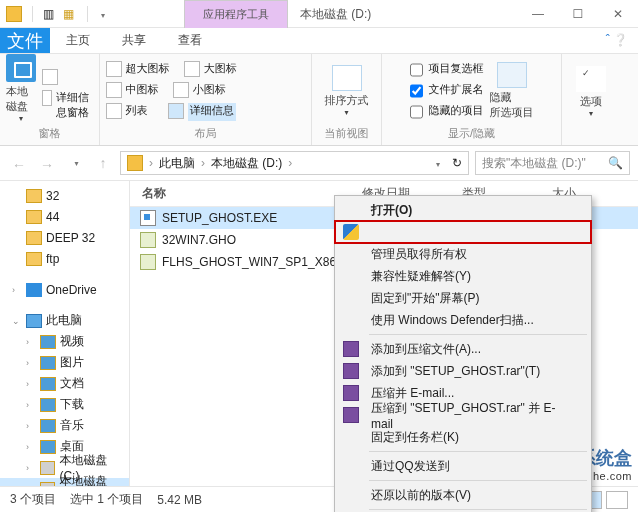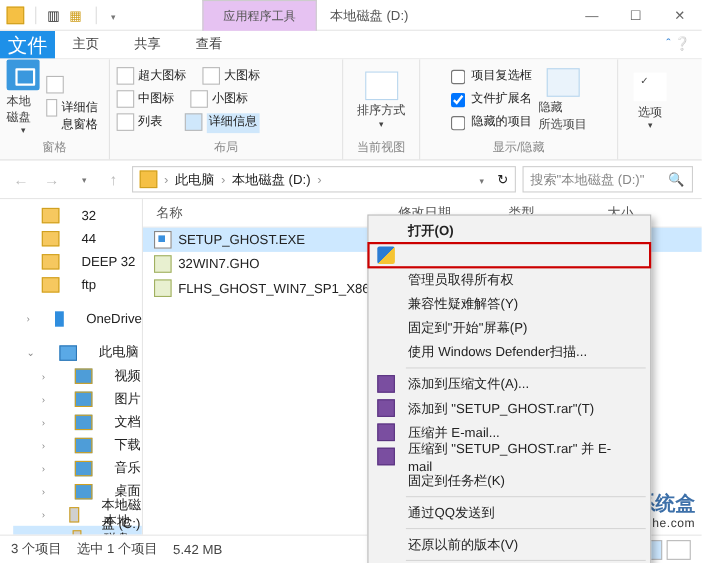--- a/index.html
+++ b/index.html
@@ -45,32 +45,32 @@
   .addr { flex:1; height:24px; border:1px solid #cfcfcf; display:flex; align-items:center; gap:6px; padding:0 6px; font-size:12px;}
   .addr .fdr { width:16px;height:16px;background:#f5c044;border:1px solid #d0a020;}
   .addr .sep { color:#999;}
   .addr .refresh { margin-left:auto; color:#666;}
   .search { width:155px; height:24px; border:1px solid #cfcfcf; display:flex; align-items:center; padding:0 6px; color:#888;}
   .search .sicon2 { margin-left:auto;}
   
   
   .main { display:flex; height:314px;}
   .tree { width:130px; border-right:1px solid #e6e6e6; padding-top:4px; overflow:hidden;}
-  .tn { display:flex; align-items:center; gap:20px; height:21px; padding-left:12px; font-size:12px; color:#222;margin-left:12px;}
+  .tn { display:flex; align-items:center; gap:4px; height:21px; padding-left:12px; font-size:12px; color:#222;}
   .tn .fi { width:16px; height:14px; background:#f6c85f; border:1px solid #d0a020;}
   .tn .chev { width:10px; color:#888; font-size:9px;}
   .tn.lvl2 { padding-left:26px;}
   .tn.sel { background:#cde8ff;}
   .tn .pc { width:16px;height:14px;background:#5aa9e6;border:1px solid #2c76b5;}
   .tn .od { width:16px;height:14px;background:#2f8dde;}
   
   .list { flex:1; position:relative;}
   .cols { display:flex; height:26px; align-items:center; border-bottom:1px solid #eaeaea; color:#555; font-size:12px;}
   .cols div { padding-left:12px;}
-  .c1{ width:220px;} .c2{width:100px;} .c3{width:90px;font-family:Liberation Mono, monospace;} .c4{flex:1;}
+  .c1{ width:220px;font-weight:bold;} .c2{width:100px;} .c3{width:90px;font-family:Liberation Mono, monospace;} .c4{flex:1;}
   .frow { display:flex; align-items:center; height:22px; font-size:12px;}
   .frow.sel { background:#cde8ff;}
   .frow .ic { width:16px;height:16px; margin:0 6px 0 10px; display:inline-block;}
   .ic-exe { background:#fff; border:1px solid #888; position:relative;}
   .ic-exe:after{content:"";position:absolute;left:3px;top:3px;width:6px;height:6px;background:#3b90de;}
   .ic-gho { background:#e8f0d0; border:1px solid #a0b060;}
   
   
   .ctxmenu { position:absolute; left:334px; top:195px; width:258px; background:#f2f2f2; border:1px solid #bcbcbc; box-shadow:3px 3px 6px rgba(0,0,0,.25); z-index:50; padding:3px 0;}
   .mi { height:22px; display:flex; align-items:center; padding-left:36px; padding-right:16px; font-size:12px; position:relative;}

